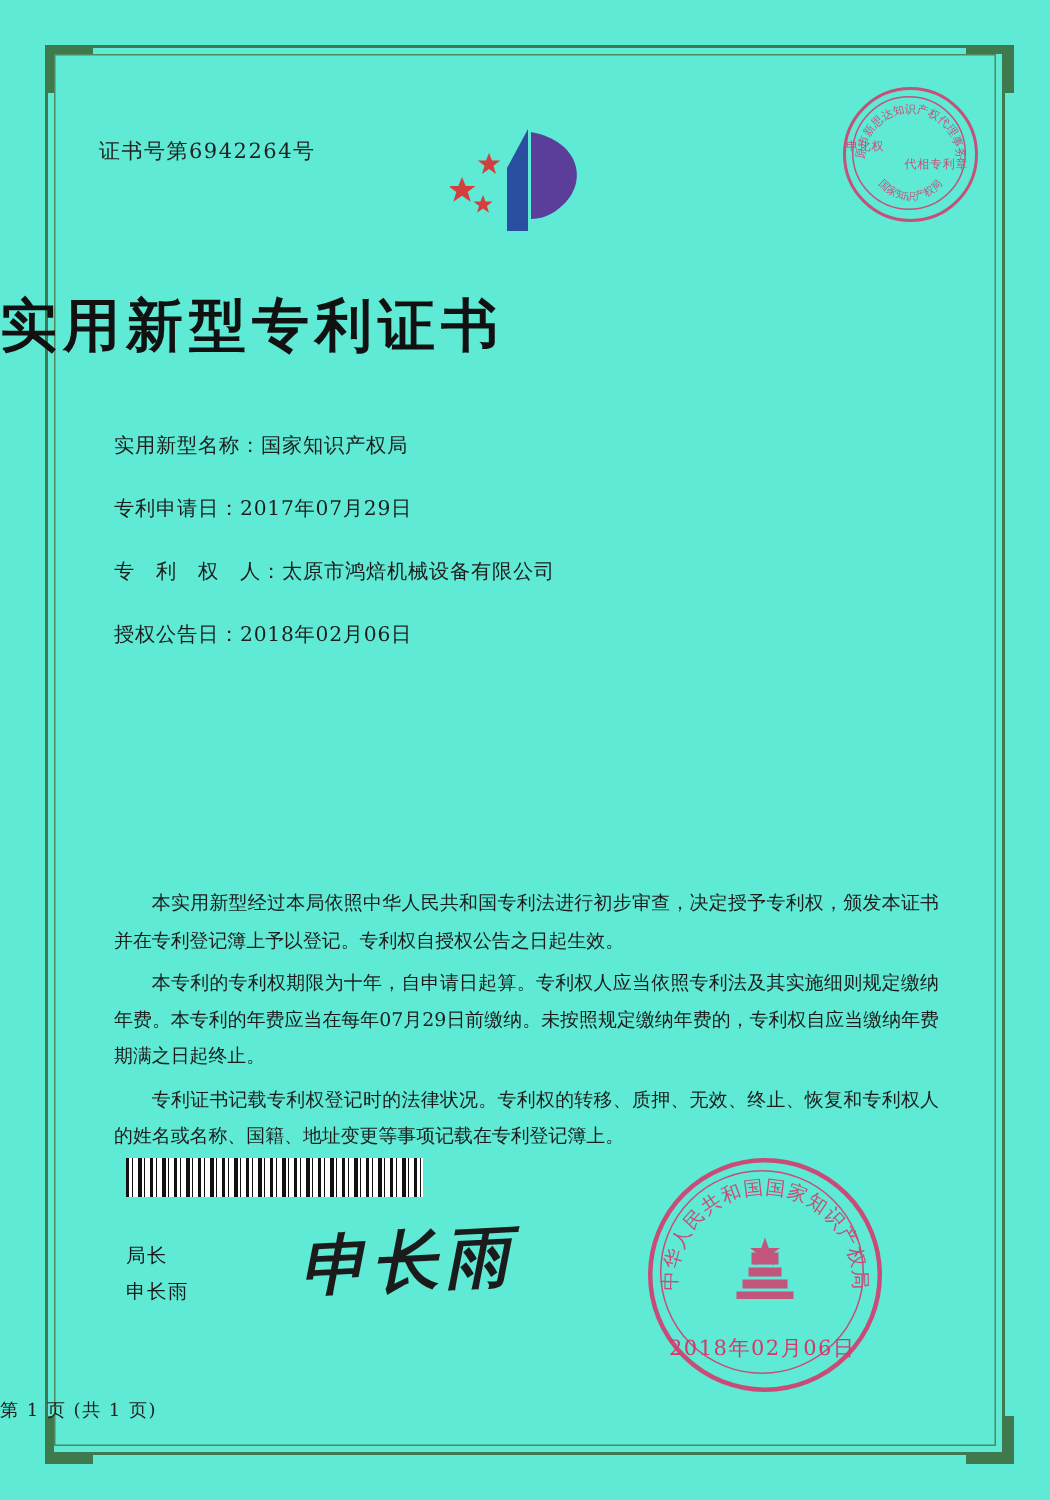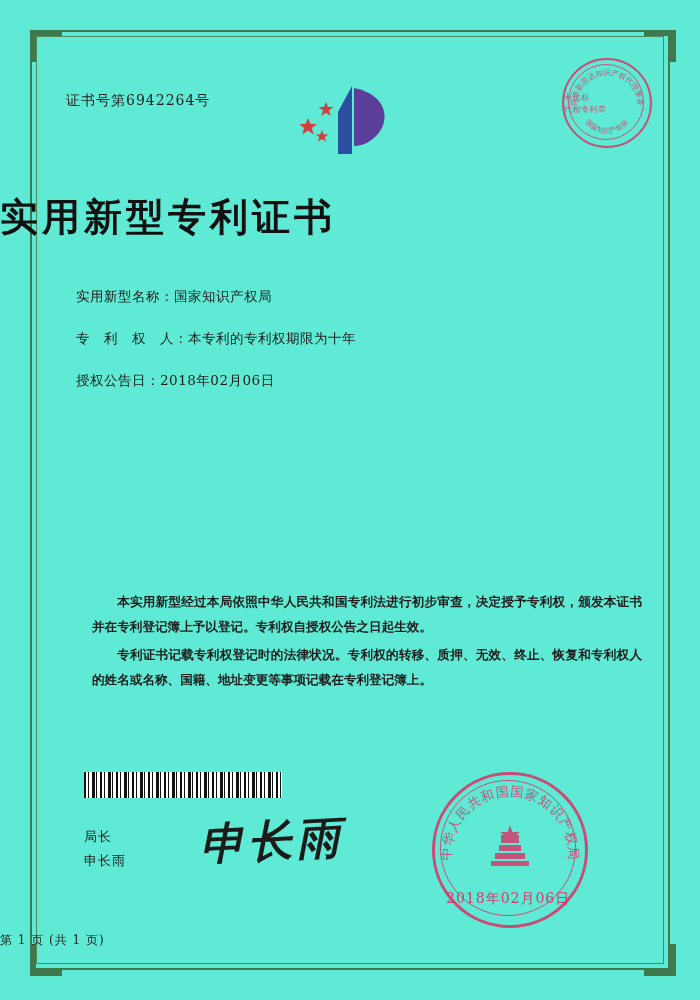--- a/index.html
+++ b/index.html
@@ -86,21 +86,21 @@
   }
   .seal-agency .center-l1, .seal-agency .center-l2 {
     position: absolute;
     width: 86px;
     text-align: left;
     font-size: 8px;
     font-family: "DejaVu Sans", "Liberation Sans", sans-serif;
     letter-spacing: 0.5px;
   }
   .seal-agency .center-l1 { top: 32px; }
-  .seal-agency .center-l2 { top: 44px; }
+  .seal-agency .center-l2 { top: 44px; padding-left: 39px; }
 
   
   .title {
     position: absolute;
     left: 0; top: 192px;
     width: 700px;
     font-size: 38px;
     font-weight: bold;
     letter-spacing: 4px;
     color: #111;
@@ -124,27 +124,26 @@
     white-space: pre;
     letter-spacing: 0.5px;
   }
   .field-value {
     letter-spacing: 0.5px;
   }
 
   
   .paras {
     position: absolute;
-    left: 92px; top: 590px;
+    left: 76px; top: 590px;
     width: 550px;
     font-size: 12.6px;
     line-height: 1.95;
     text-align: justify;
     color: #1d1d1d;
-    font-weight: bold;
   }
   .para { text-indent: 2em; margin: 0 0 4px 0; }
 
   
   .barcode {
     position: absolute;
     left: 84px; top: 772px;
     width: 198px; height: 26px;
     background:
       repeating-linear-gradient(90deg,
@@ -263,31 +262,36 @@
   </div>
 
   <div class="title">实用新型专利证书</div>
 
   <div class="fields">
     <div class="field-row">
       <span class="field-label">实用新型名称：</span>
       <span class="field-value">国家知识产权局</span>
     </div>
     <div class="field-row">
+      <span class="field-label">专利申请日：</span>
+      <span class="field-value">2017年07月29日</span>
+    </div>
+    <div class="field-row">
       <span class="field-label">专　利　权　人：</span>
-      <span class="field-value">本专利的专利权期限为十年</span>
+      <span class="field-value">太原市鸿焙机械设备有限公司</span>
     </div>
     <div class="field-row">
       <span class="field-label">授权公告日：</span>
       <span class="field-value">2018年02月06日</span>
     </div>
   </div>
 
   <div class="paras">
     <p class="para">本实用新型经过本局依照中华人民共和国专利法进行初步审查，决定授予专利权，颁发本证书并在专利登记簿上予以登记。专利权自授权公告之日起生效。</p>
+    <p class="para">本专利的专利权期限为十年，自申请日起算。专利权人应当依照专利法及其实施细则规定缴纳年费。本专利的年费应当在每年07月29日前缴纳。未按照规定缴纳年费的，专利权自应当缴纳年费期满之日起终止。</p>
     <p class="para">专利证书记载专利权登记时的法律状况。专利权的转移、质押、无效、终止、恢复和专利权人的姓名或名称、国籍、地址变更等事项记载在专利登记簿上。</p>
   </div>
 
   <div class="barcode"></div>
 
   <div class="sig-label">局长</div>
   <div class="sig-name">申长雨</div>
   <div class="sig-hand">申长雨</div>
 
   <div class="seal-national">

